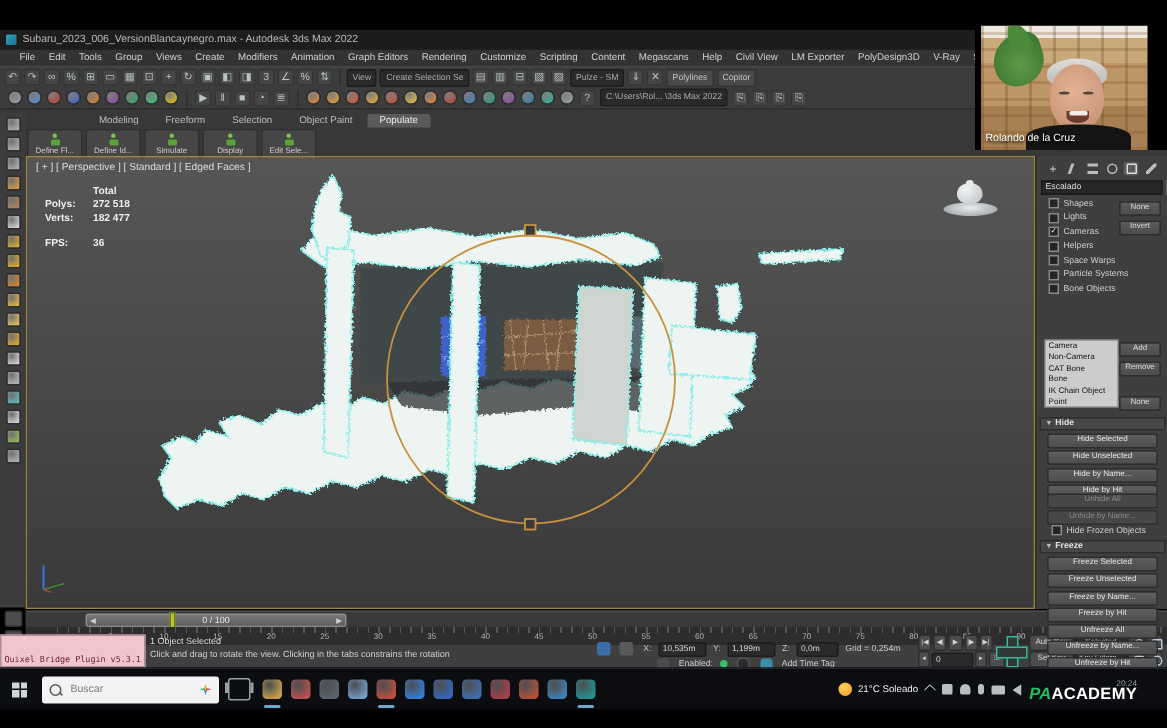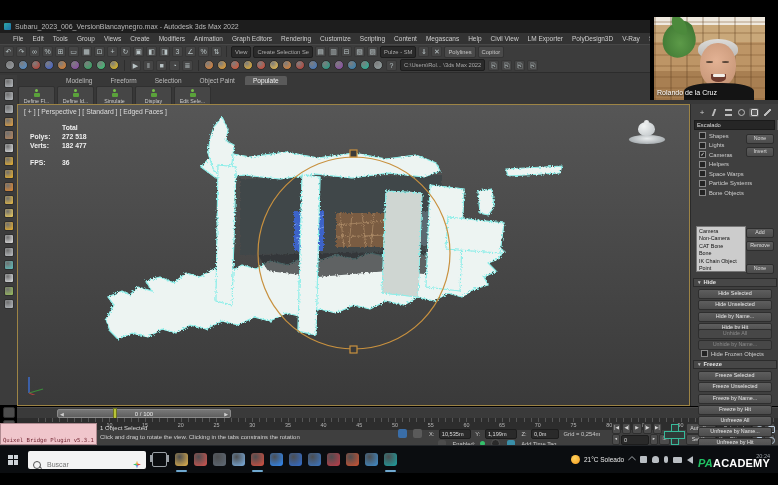--- a/index.html
+++ b/index.html
@@ -114,33 +114,33 @@
         font-size:5.3px;line-height:8px;text-align:center;}
   #navcluster{left:752px;top:423px;width:26px;height:21px;display:flex;flex-wrap:wrap;gap:1px;}
   .nbt{width:11px;height:9px;background:#4c4c4c;border:1px solid #2f2f2f;border-radius:2px;box-sizing:border-box;position:relative;}
   .nbt i{position:absolute;left:2.5px;top:1.5px;width:5px;height:5px;border:1px solid #bcd;border-radius:50%;}
   .nbt.sq i{border-radius:1px;}
   
   #taskbar{left:0;top:445px;width:778px;height:27px;background:#0b0d10;border-top:1px solid #23262a;display:flex;align-items:center;z-index:5;}
   #startbtn{width:26px;height:27px;display:flex;align-items:center;justify-content:center;}
   .winlogo{width:10px;height:10px;display:grid;grid-template-columns:4.5px 4.5px;grid-template-rows:4.5px 4.5px;gap:1px;}
   .winlogo b{background:#cfd4d8;}
-  #searchbox{width:118px;height:18px;background:#f3f3f3;border-radius:2px;margin-left:2px;display:flex;align-items:flex-end;gap:4px;padding:0 5px;box-sizing:border-box;}
+  #searchbox{width:118px;height:18px;background:#f3f3f3;border-radius:2px;margin-left:2px;display:flex;align-items:center;gap:4px;padding:0 5px;box-sizing:border-box;}
   #searchbox input{flex:1;border:0;outline:0;background:transparent;font-size:7px;color:#444;font-family:"Liberation Sans",sans-serif;min-width:0;}
   .mag{width:6px;height:6px;border:1.2px solid #555;border-radius:50%;position:relative;flex:0 0 auto;}
   .mag::after{content:"";position:absolute;left:5px;top:5px;width:3px;height:1.2px;background:#555;transform:rotate(45deg);}
   .sparkle{width:8px;height:8px;background:conic-gradient(#f6b73c,#e8453c,#7a5fd0,#2aa4e8,#35c06b,#f6b73c);border-radius:50%;flex:0 0 auto;
            clip-path:polygon(50% 0,61% 39%,100% 50%,61% 61%,50% 100%,39% 61%,0 50%,39% 39%);}
   #taskview{width:13px;height:13px;border:1px solid #9aa0a6;border-radius:2px;margin-left:6px;position:relative;}
   #taskview::before{content:"";position:absolute;left:-3px;top:2px;width:2px;height:7px;background:#9aa0a6;}
   #taskview::after{content:"";position:absolute;right:-3px;top:2px;width:2px;height:7px;background:#9aa0a6;}
   #apps{display:flex;gap:6px;margin-left:8px;align-items:center;}
   .app{width:13px;height:13px;border-radius:3px;position:relative;}
   .app .ul{position:absolute;left:1px;bottom:-6px;width:11px;height:2px;background:#6fa8cf;border-radius:1px;}
-  #trayarea{margin-left:auto;display:flex;align-items:center;gap:5px;padding-right:8px;}
+  #trayarea{margin-left:auto;display:flex;align-items:center;gap:5px;padding-right:20px;}
   #weather{display:flex;align-items:center;gap:4px;}
   #weather .sun{width:9px;height:9px;border-radius:50%;background:radial-gradient(circle at 40% 35%,#ffd35c,#f59a1f);}
   #weather .wtxt{font-size:6.5px;color:#e8e8e8;}
   .trayic{width:7px;height:7px;background:#b9bec3;border-radius:1px;}
   .trayic.cloud{border-radius:4px 4px 2px 2px;}
   .trayic.chev{background:transparent;border-left:1px solid #b9bec3;border-top:1px solid #b9bec3;transform:rotate(45deg);width:5px;height:5px;}
   .trayic.spk{background:transparent;width:0;height:0;border-top:4px solid transparent;border-bottom:4px solid transparent;border-right:6px solid #b9bec3;}
   #clockcol{display:flex;flex-direction:column;align-items:flex-end;line-height:7px;}
   #traytime{font-size:5.5px;color:#9aa0a6;}
   #watermark{font-size:11px;font-weight:bold;letter-spacing:0.2px;white-space:nowrap;}

